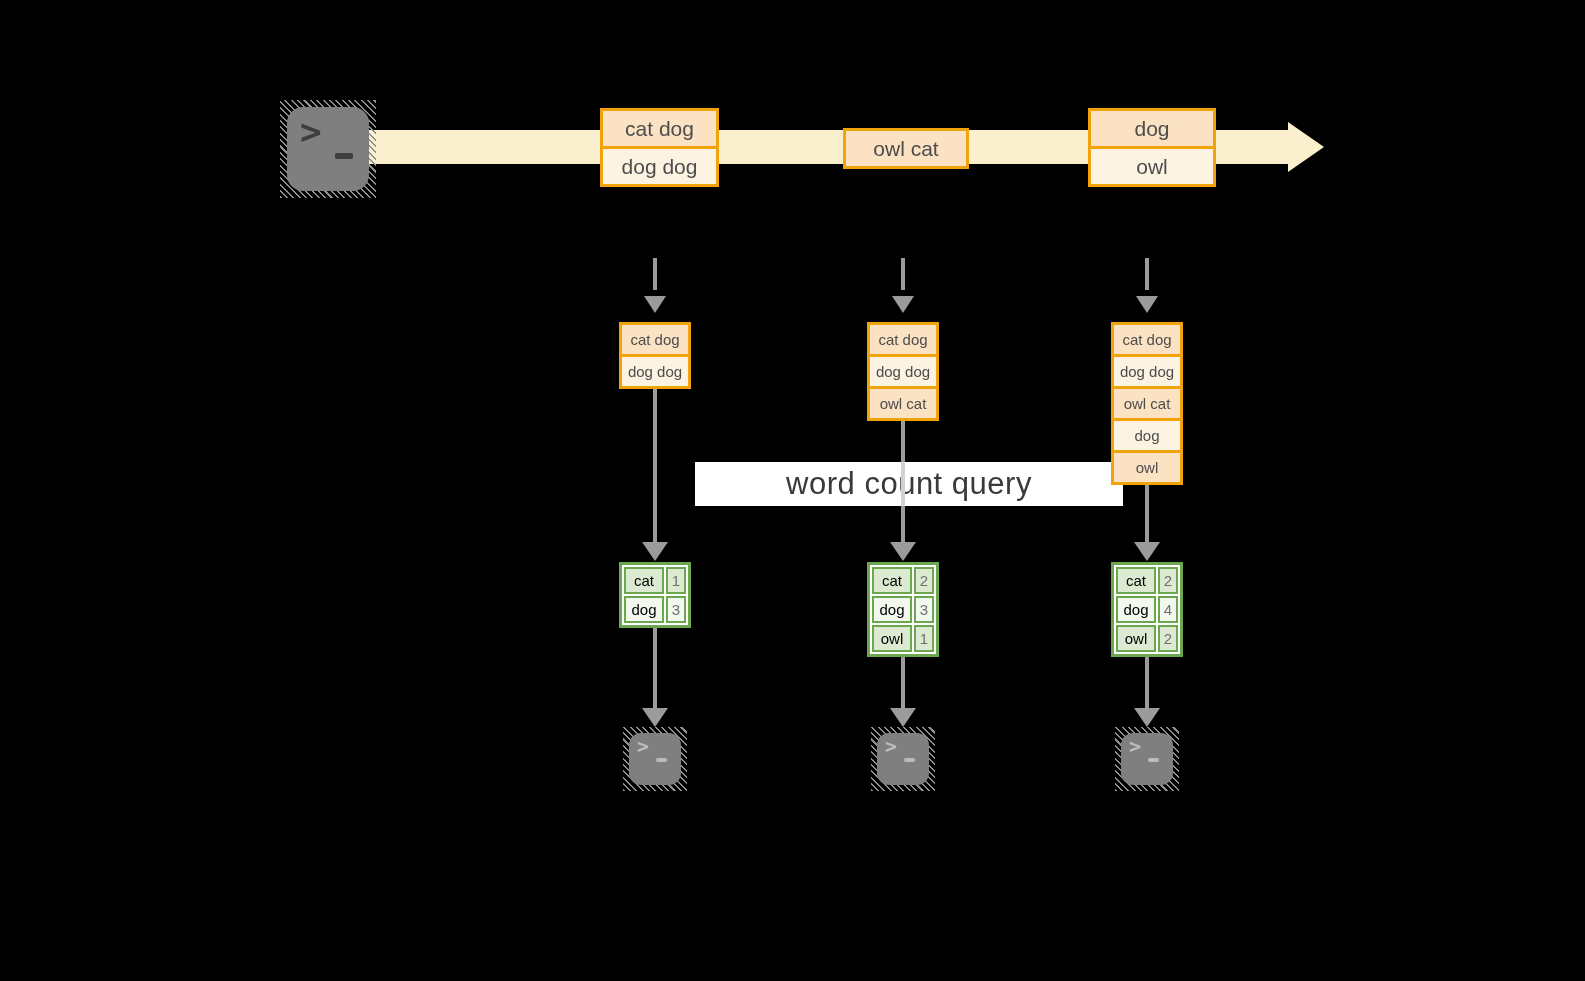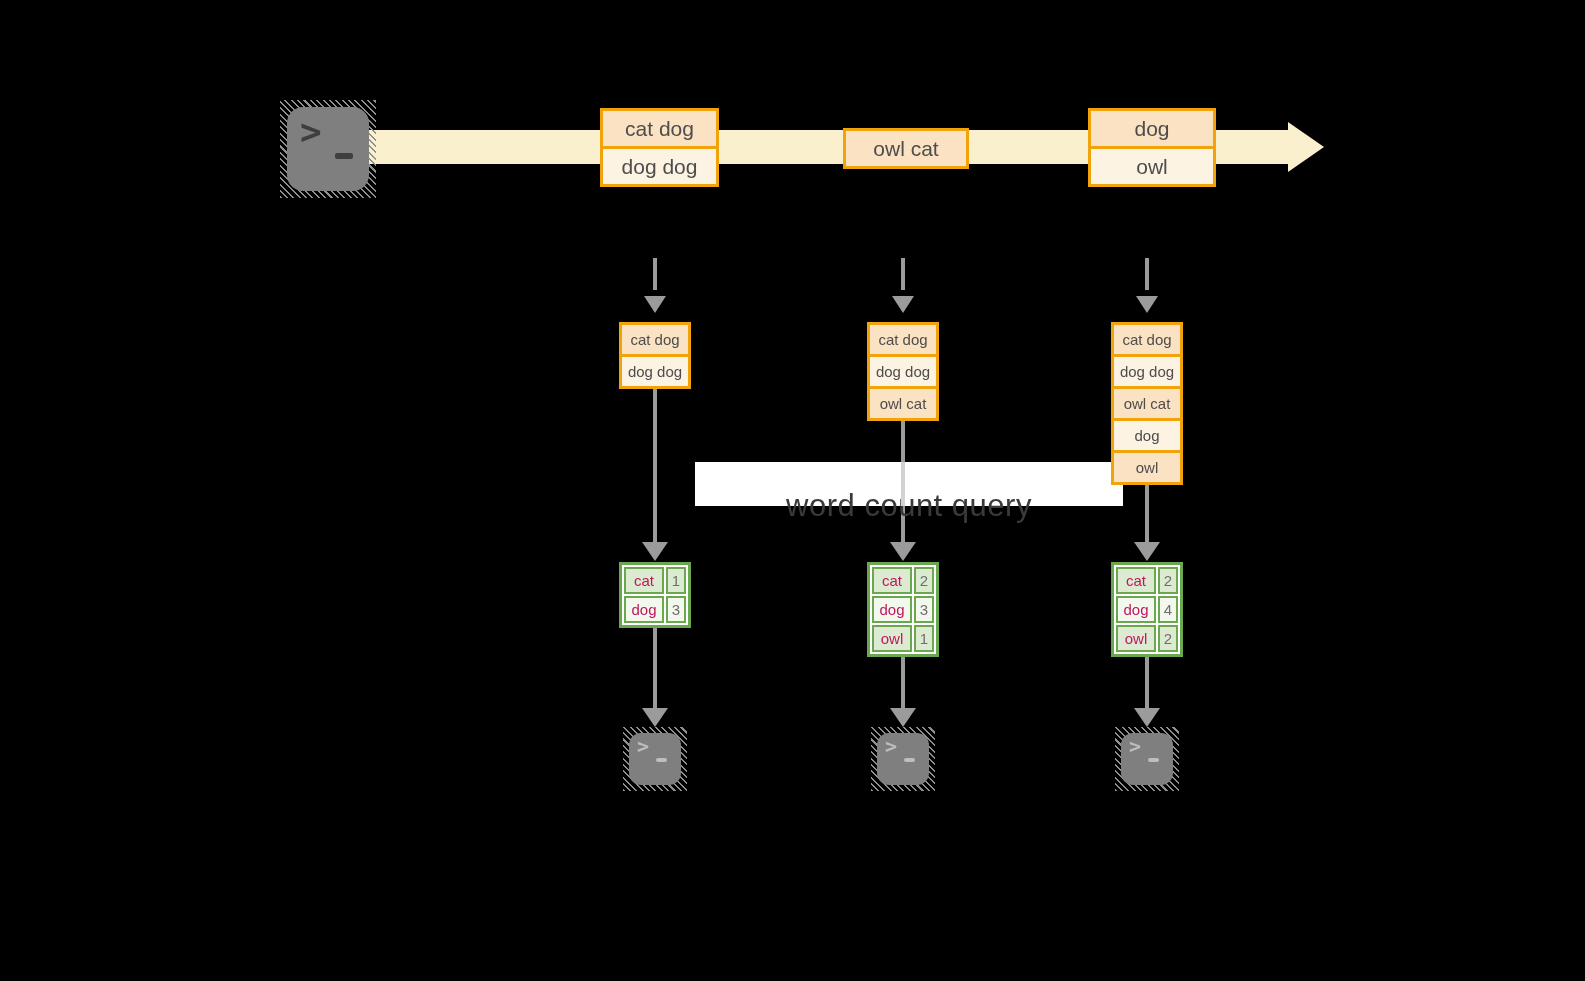--- a/index.html
+++ b/index.html
@@ -33,26 +33,26 @@
   .cell:nth-child(odd){background:#FAE2C2;}
   .cell:nth-child(even){background:#FDF3E3;}
   
   .vline{position:absolute;width:4px;background:#9b9b9b;z-index:1;}
   .vhead{position:absolute;width:0;height:0;border-left:13px solid transparent;
     border-right:13px solid transparent;border-top:19px solid #9b9b9b;z-index:1;}
   .vhead.small{border-left-width:11px;border-right-width:11px;border-top-width:17px;}
   
   .query{position:absolute;left:695px;top:462px;width:428px;height:44px;background:#ffffff;z-index:5;}
   .query span{display:block;width:100%;text-align:center;font-size:31px;line-height:44px;
-    font-weight:300;color:#3a3a3a;letter-spacing:.5px;margin-top:22px;}
+    font-weight:300;color:#3a3a3a;letter-spacing:.5px;}
   .crossline{position:absolute;left:206px;top:0;width:4px;height:44px;background:#d2d2d2;}
   
   .gtable{position:absolute;display:grid;grid-template-columns:40px 20px;gap:2px;padding:2px;
     background:#ffffff;border:3px solid #6BA74F;z-index:2;}
-  .gcell{border:2px solid #6BA74F;height:23px;line-height:23px;font-size:15px;text-align:center;color:#be185d;}
+  .gcell{border:2px solid #6BA74F;height:23px;line-height:23px;font-size:15px;text-align:center;color:#000000;}
   .gcell.num{color:#6e6e6e;}
   .r0{background:#DDEAD2;} .r1{background:#F3F8EF;} .r2{background:#DDEAD2;}
 </style>
 </head>
 <body>
 
 <div id="canvas">
 
   <div class="band"></div>
   <div class="band-head"></div>

